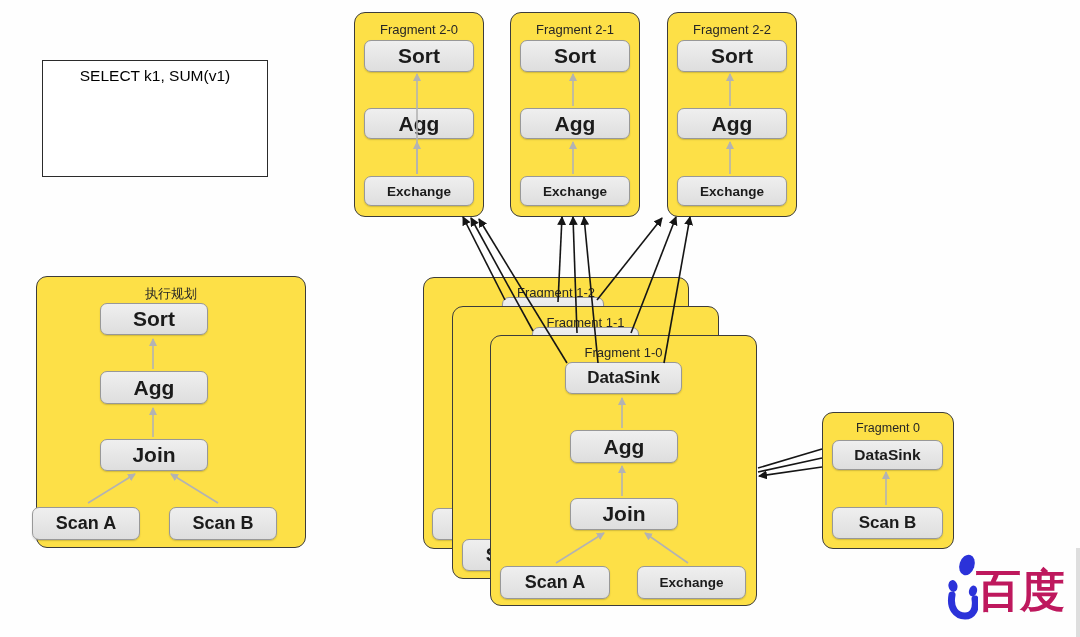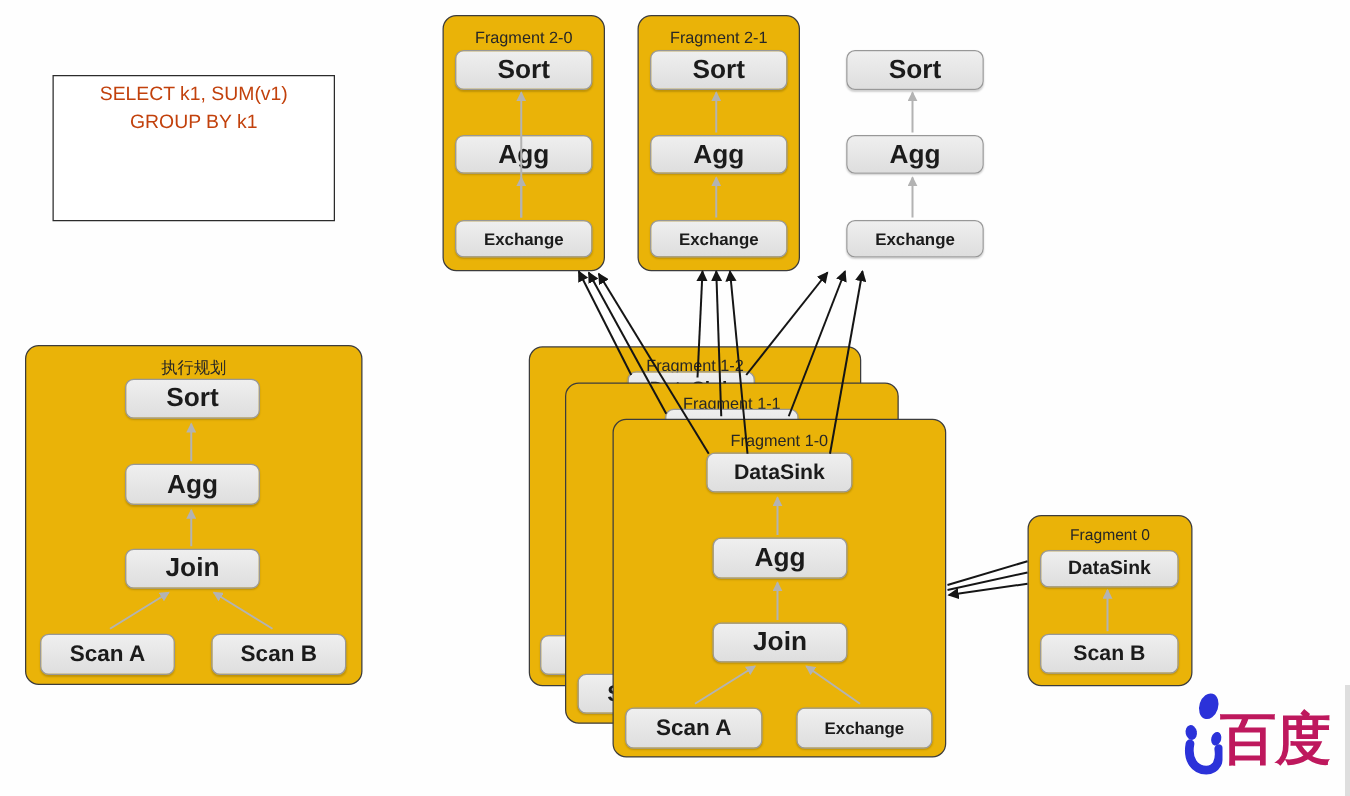--- a/index.html
+++ b/index.html
@@ -1,42 +1,41 @@
 <!DOCTYPE html>
 <html><head>
 <meta charset="utf-8">
 <style>
   html,body{margin:0;padding:0;background:#fff;}
   #canvas{position:relative;width:1080px;height:637px;background:#fefefe;overflow:hidden;
           font-family:"Liberation Sans","DejaVu Sans",sans-serif;}
   .abs{position:absolute;}
   .sqlbox{position:absolute;left:42px;top:60px;width:224px;height:111px;border:1.6px solid #2b2b2b;
-          background:#fff;text-align:center;font-size:15.5px;line-height:21.5px;color:#c2410c;padding-top:4px;}
-  .frag{position:absolute;background:#eab308;border:1.6px solid #3c3c3c;border-radius:11px;}
+          background:#fff;text-align:center;font-size:15.5px;line-height:21.5px;color:#000000;padding-top:4px;}
+  .frag{position:absolute;background:#fde047;border:1.6px solid #3c3c3c;border-radius:11px;}
   .frag-title{position:absolute;width:100%;text-align:center;font-size:13px;color:#262626;}
   .node{position:absolute;background:linear-gradient(180deg,#efefef 0%,#dedede 100%);
         border:1.5px solid #989898;border-radius:7px;display:flex;align-items:center;justify-content:center;
         color:#1b1b1b;font-weight:600;box-shadow:0 1px 1.5px rgba(0,0,0,.18);}
   .f21{font-size:21px;} .f18{font-size:18px;} .f17{font-size:17px;} .f15{font-size:15.5px;} .f13{font-size:13.5px;font-weight:600;text-align:center;}
   #arrows{position:absolute;left:0;top:0;pointer-events:none;}
   .logo-text{position:absolute;left:976px;top:568px;font-size:45px;font-weight:700;color:#be185d;
              letter-spacing:-1px;line-height:45px;font-family:"DejaVu Sans","Liberation Sans",sans-serif;}
   .edge-strip{position:absolute;left:1076px;top:548px;width:4px;height:89px;background:#dedede;}
 </style>
 </head>
 <body>
 
 <div id="canvas">
 
   <div class="sqlbox">
     <div>SELECT k1, SUM(v1)</div>
-    <div>GROUP BY k1</div>
   </div>
 
-  <div class="frag" style="left:20px;top:276px;width:268px;height:270px;">
+  <div class="frag" style="left:36px;top:276px;width:268px;height:270px;">
     <div class="frag-title" style="top:8px;">执行规划</div>
   </div>
   <div class="node f21" style="left:100px;top:303px;width:106px;height:30px;">Sort</div>
   <div class="node f21" style="left:100px;top:371px;width:106px;height:31px;">Agg</div>
   <div class="node f21" style="left:100px;top:439px;width:106px;height:30px;">Join</div>
   <div class="node f18" style="left:32px;top:507px;width:106px;height:31px;">Scan A</div>
   <div class="node f18" style="left:169px;top:507px;width:106px;height:31px;">Scan B</div>
 
   <div class="frag" style="left:354px;top:12px;width:128px;height:203px;">
     <div class="frag-title" style="top:9px;">Fragment 2-0</div>
@@ -45,20 +44,23 @@
   <div class="node f21" style="left:364px;top:108px;width:108px;height:29px;">Agg</div>
   <div class="node f13" style="left:364px;top:176px;width:108px;height:28px;">Exchange</div>
 
   <div class="frag" style="left:510px;top:12px;width:128px;height:203px;">
     <div class="frag-title" style="top:9px;">Fragment 2-1</div>
   </div>
   <div class="node f21" style="left:520px;top:40px;width:108px;height:30px;">Sort</div>
   <div class="node f21" style="left:520px;top:108px;width:108px;height:29px;">Agg</div>
   <div class="node f13" style="left:520px;top:176px;width:108px;height:28px;">Exchange</div>
 
+  <div class="frag" style="left:667px;top:12px;width:128px;height:203px;">
+    <div class="frag-title" style="top:9px;">Fragment 2-2</div>
+  </div>
   <div class="node f21" style="left:677px;top:40px;width:108px;height:30px;">Sort</div>
   <div class="node f21" style="left:677px;top:108px;width:108px;height:29px;">Agg</div>
   <div class="node f13" style="left:677px;top:176px;width:108px;height:28px;">Exchange</div>
 
   <div class="frag" style="left:423px;top:277px;width:264px;height:270px;">
     <div class="frag-title" style="top:7px;">Fragment 1-2</div>
   </div>
   <div class="node f15" style="left:502px;top:297px;width:100px;height:28px;">DataSink</div>
   <div class="node f18" style="left:432px;top:508px;width:100px;height:30px;">Scan A</div>
 

